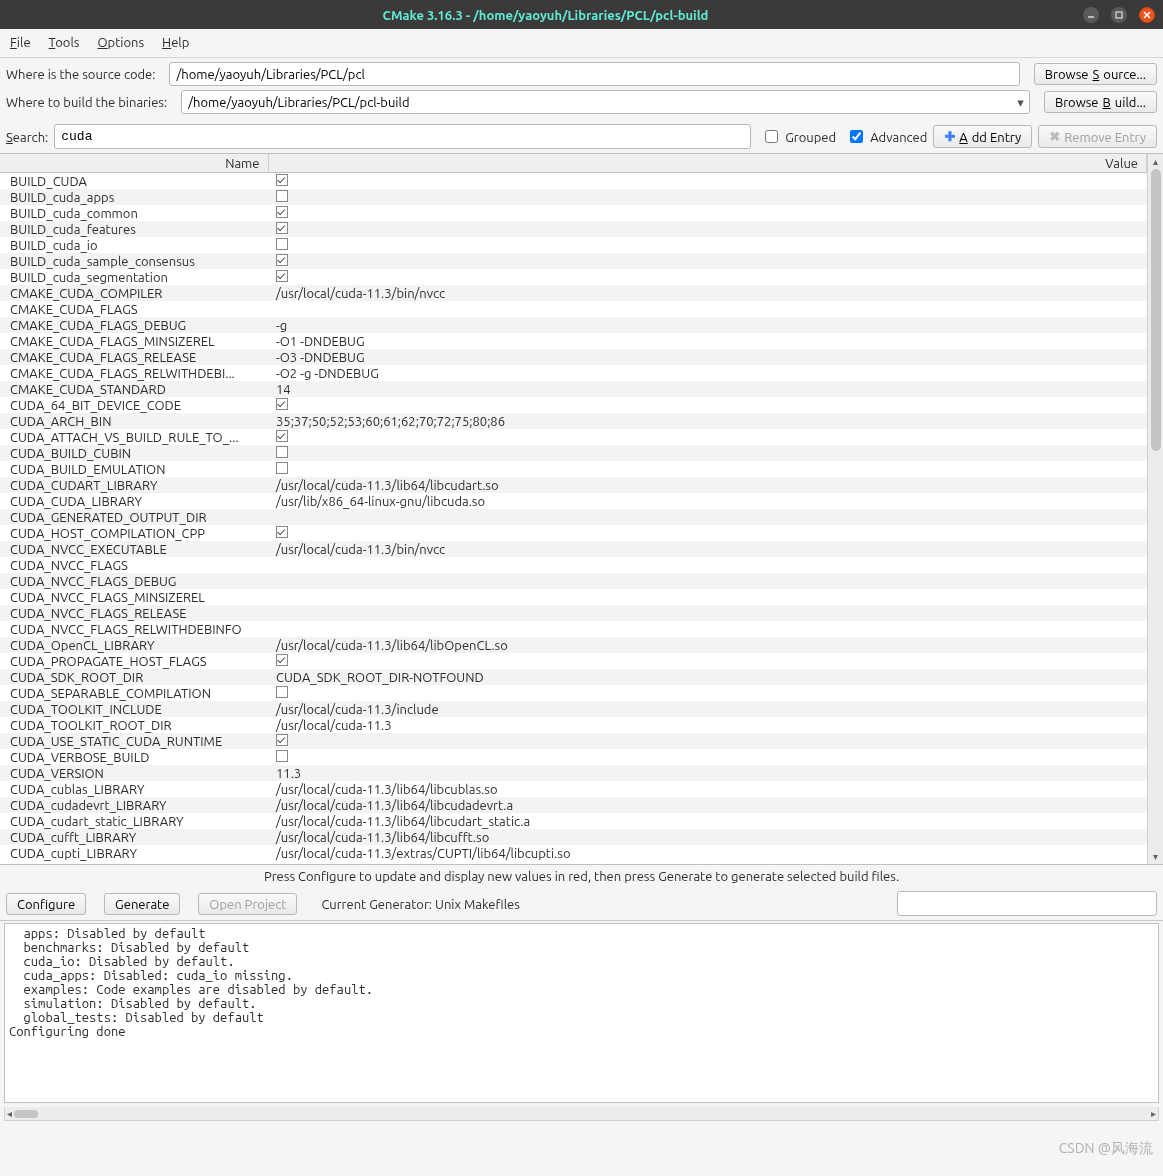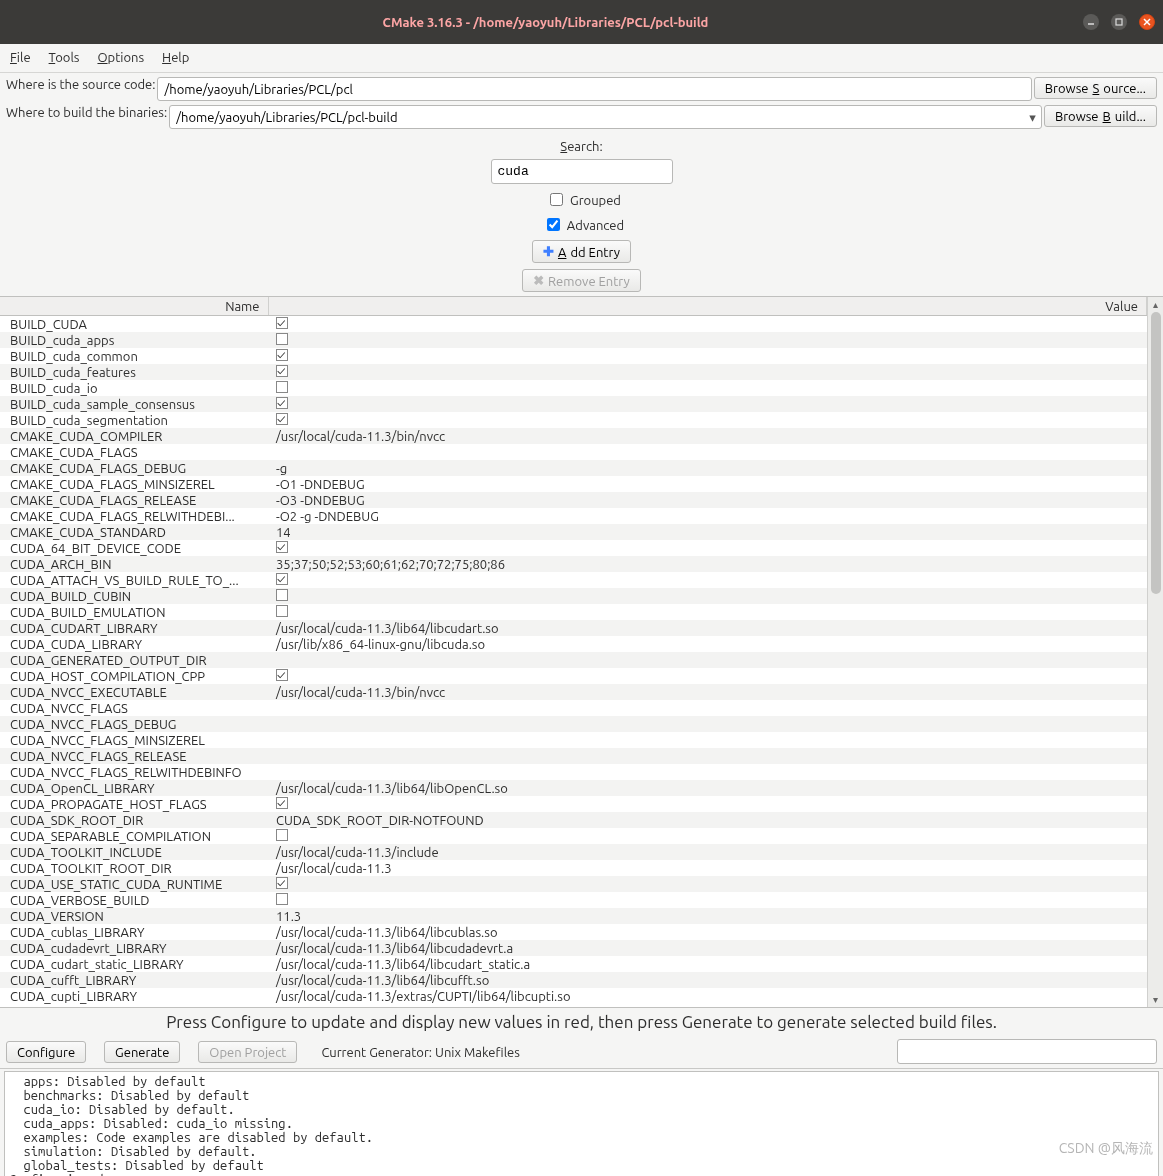--- a/index.html
+++ b/index.html
@@ -5,22 +5,22 @@
   * { box-sizing: border-box; }
   body {
     margin: 0;
     font-family: "Ubuntu", "Segoe UI", sans-serif;
     font-size: 13px;
     background: #f5f5f4;
     color: #2e2e2e;
   }
   .titlebar {
     background: #3b3a38;
-    color: #fca5a5;
-    height: 44px;
+    color: #5eead4;
+    height: 29px;
     display: flex;
     align-items: center;
     padding: 0 8px;
     font-size: 13px;
   }
   .titlebar .title {
     flex: 1;
     text-align: center;
     font-weight: bold;
   }
@@ -34,21 +34,21 @@
   .menubar {
     display: flex;
     gap: 18px;
     padding: 6px 10px 8px 10px;
     border-bottom: 1px solid #d6d6d4;
     background: #f5f5f4;
   }
   .menubar span { cursor: default; }
   .menubar span u { text-decoration: underline; }
   .form-area { padding: 4px 6px; background:#f5f5f4; }
-  .row { display: flex; align-items: flex-start; gap: 2px; margin-bottom: 4px; }
+  .row { display: flex; align-items: center; gap: 14px; margin-bottom: 4px; }
   .row label { white-space: nowrap; }
   .row input[type=text] {
     flex: 1;
     background: #fff;
     border: 1px solid #b8b8b6;
     border-radius: 3px;
     padding: 4px 6px;
     font-size: 13px;
     font-family: inherit;
   }
@@ -67,21 +67,20 @@
     font-family: inherit;
     cursor: pointer;
     white-space: nowrap;
     display:flex;align-items:center;gap:4px;
   }
   button.btn:disabled { color:#a0a0a0; }
   .toolbar-row {
     display:flex; align-items:center; gap:6px;
     padding: 2px 6px 4px 6px;
     background:#f5f5f4;
-    flex-direction:column;
   }
   .toolbar-row .chk { display:flex;align-items:center;gap:4px; margin-left:4px; }
   .plus-icon { color:#3f7fff; font-weight:bold; }
   .x-icon { color:#c23; font-weight:bold; }
   .table-wrap {
     border-top:1px solid #c0c0be;
     border-bottom:1px solid #c0c0be;
     background:#fff;
     position:relative;
     height: 712px;
@@ -136,21 +135,21 @@
     display:flex;flex-direction:column;align-items:center;
     justify-content:space-between;
     padding:2px 0;
   }
   .vscroll .arrow { font-size:10px;color:#666;cursor:pointer; }
   .vscroll .thumb { width:10px;flex:0 0 40%;background:#c4c4c2;border-radius:5px; margin-top:2px;}
   .vscroll .track { flex:1; }
   .hint {
     text-align:center;
     padding:4px;
-    font-size:17px;
+    font-size:13px;
     background:#f5f5f4;
   }
   .action-row {
     display:flex;align-items:center;gap:18px;
     padding:4px 6px;
     background:#f5f5f4;
     border-bottom:1px solid #c8c8c6;
   }
   .action-row .gen-label { margin-left:6px; }
   .action-row .filter { margin-left:auto; width:260px; }

